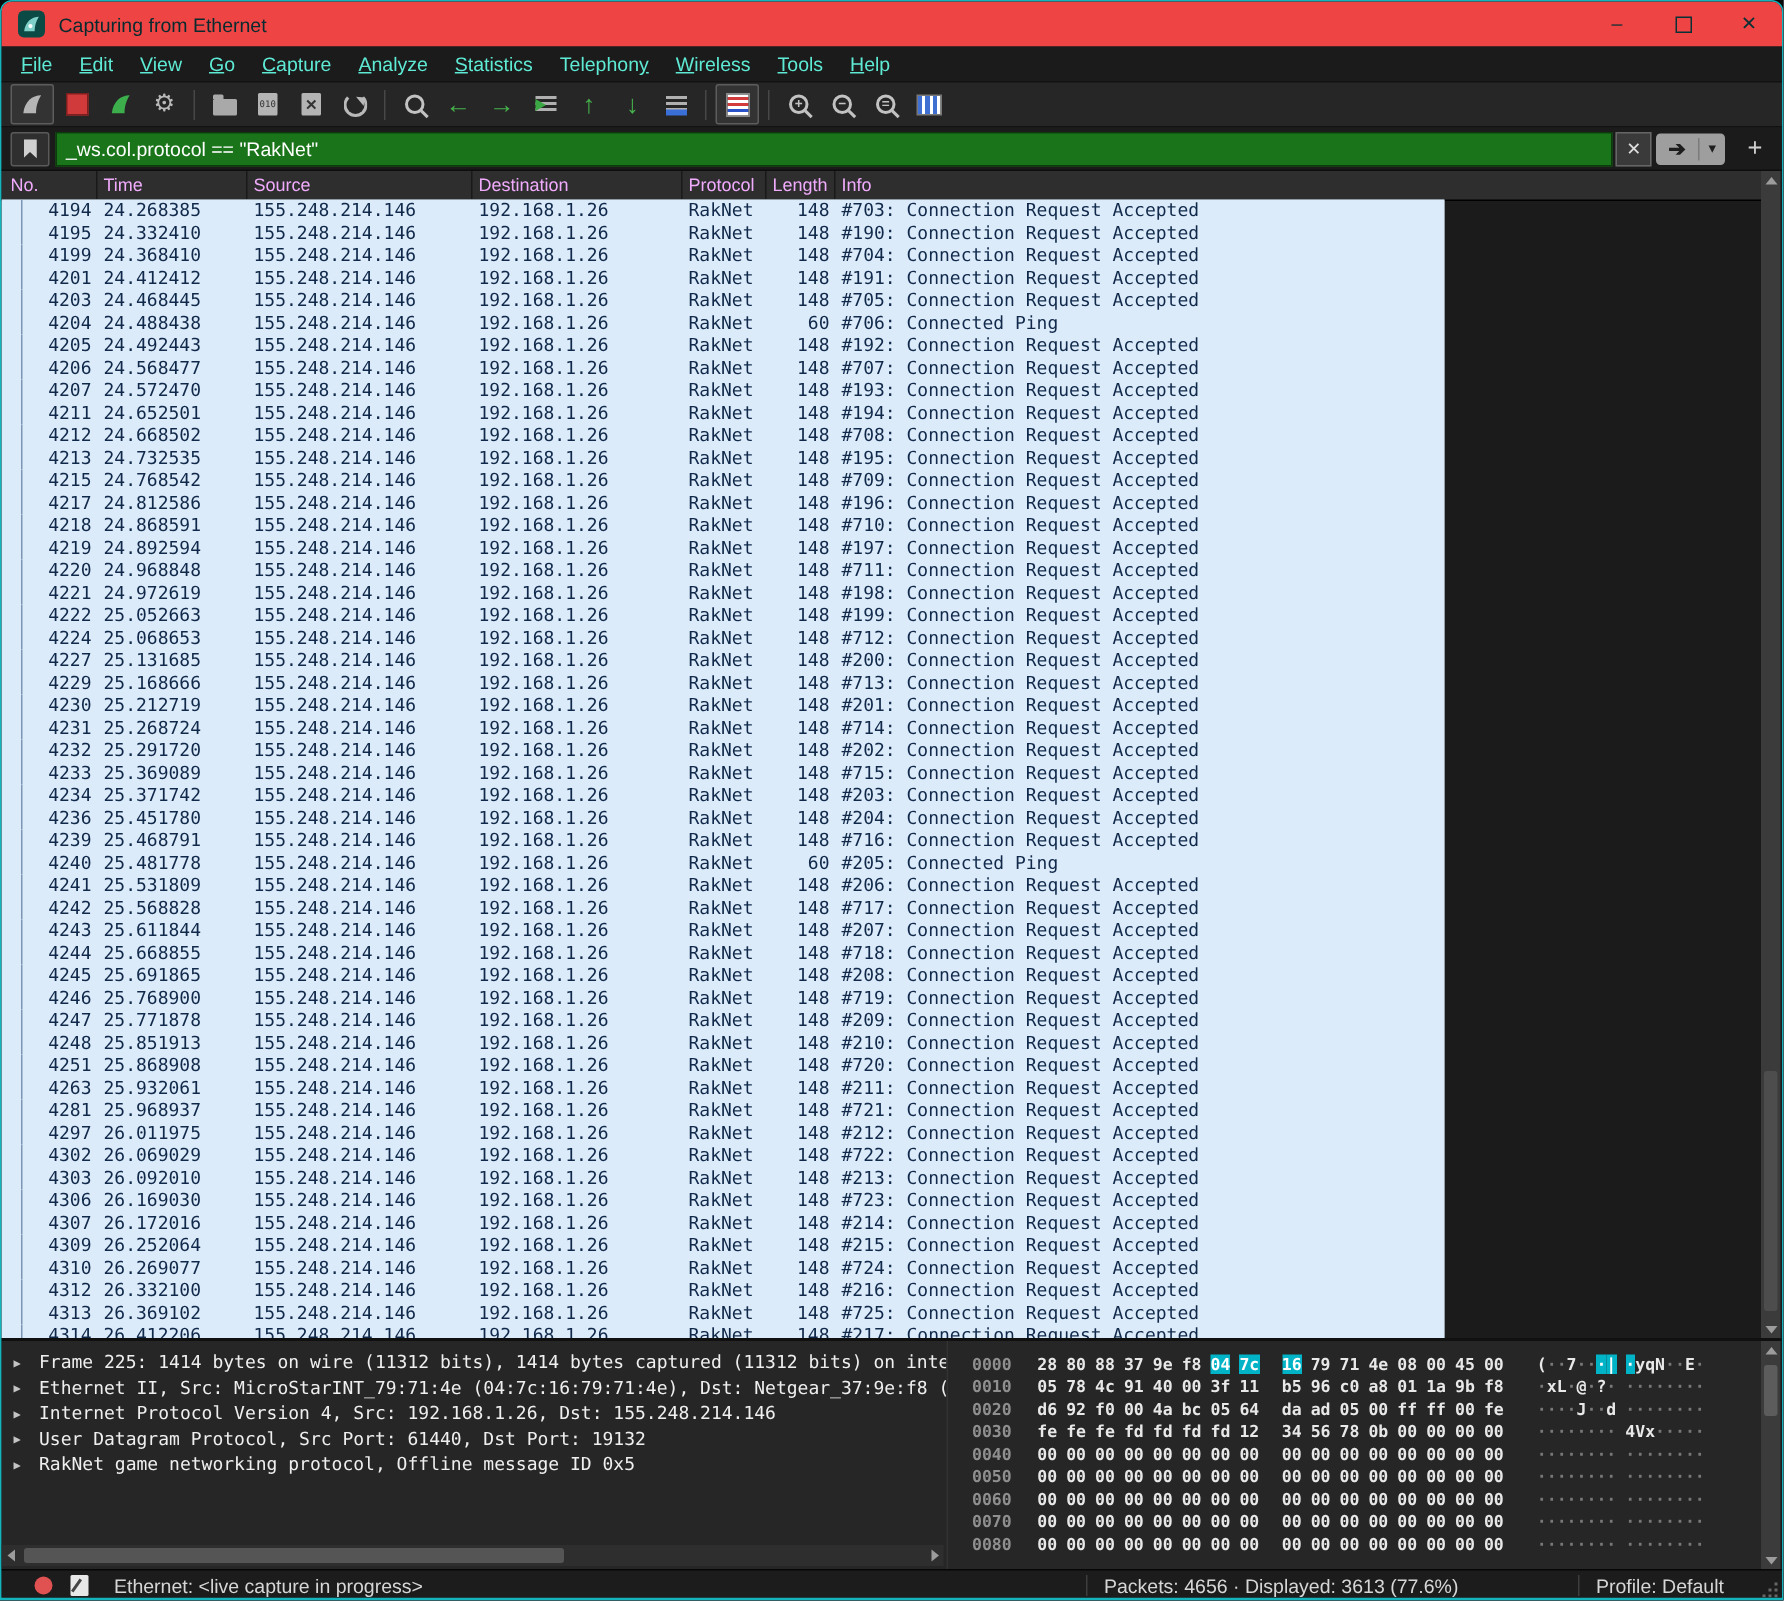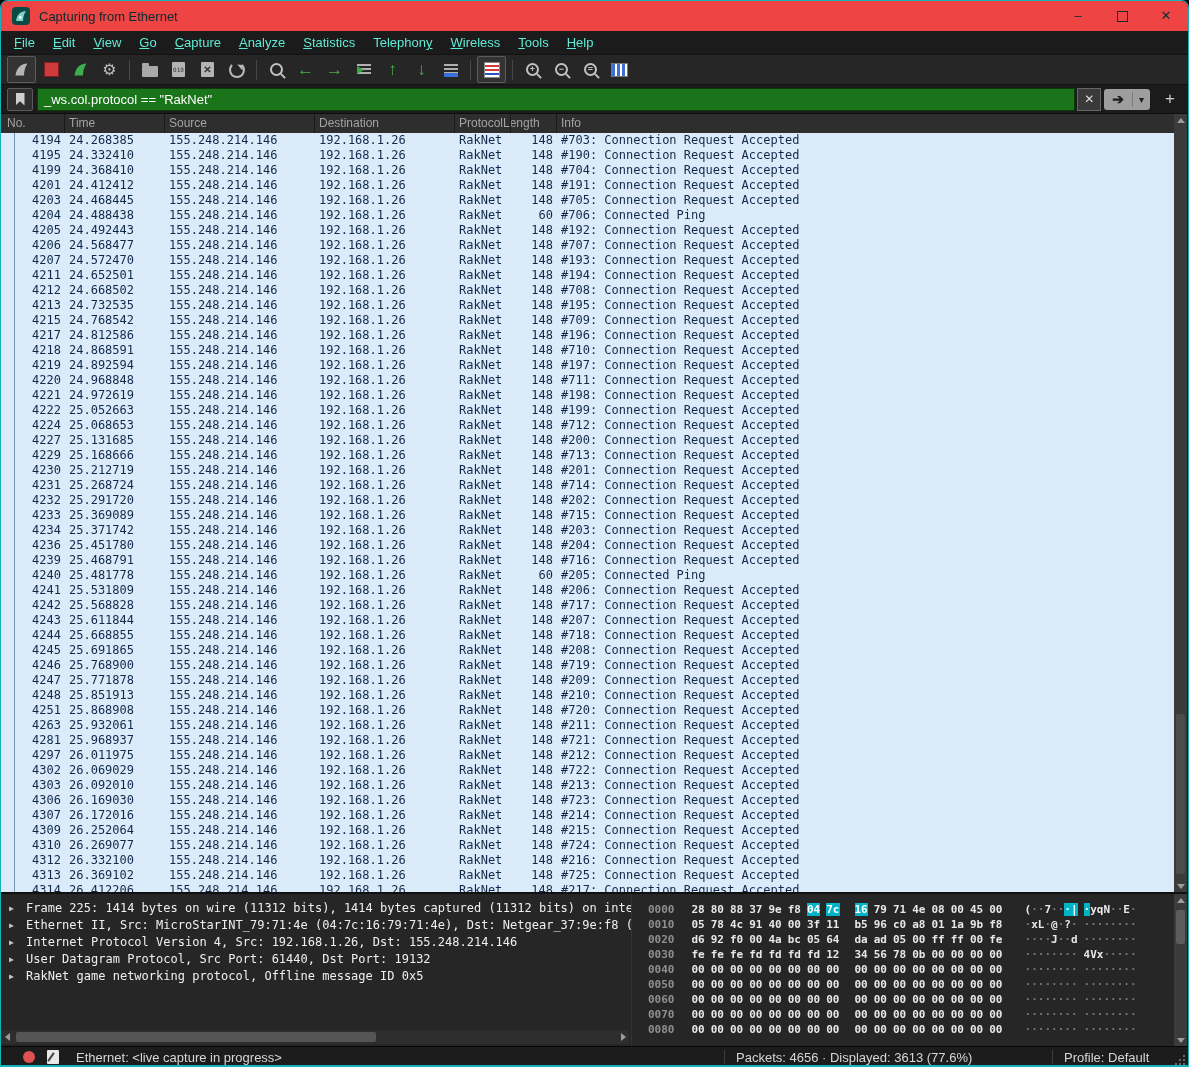--- a/index.html
+++ b/index.html
@@ -71,24 +71,24 @@
     color:#fff;font-size:13px;padding:0 6px;white-space:nowrap;overflow:hidden;}
   .filter-clear{width:22px;height:21px;background:#3a3a3a;border:1px solid #666;display:flex;align-items:center;
     justify-content:center;color:#ddd;font-size:12px;margin-left:2px;flex:0 0 auto;}
   .apply-btn{height:21px;background:#9e9e9e;border-radius:3px;display:flex;align-items:center;margin-left:3px;flex:0 0 auto;}
   .apply-arrow{padding:0 8px;color:#1d1d1d;font-size:14px;font-weight:bold;}
   .apply-caret{padding:0 6px;color:#1d1d1d;font-size:10px;border-left:1px solid #7b7b7b;height:15px;line-height:15px;}
   .add-filter-btn{width:24px;height:21px;display:flex;align-items:center;justify-content:center;color:#cfcfcf;
     font-size:17px;margin-left:8px;flex:0 0 auto;}
   
   .list-header{position:absolute;left:0;top:113px;width:1173px;height:19px;background:#2e2e2e;
-    border-bottom:1px solid #000;font-size:12px;color:#a3a3a3;}
+    border-bottom:1px solid #000;font-size:12px;color:#f0abfc;}
   .list-header span{position:absolute;top:2px;}
   .lh-sep{position:absolute;top:0;width:1px;height:19px;background:#191919;}
-  .packet-rows{position:absolute;left:0;top:132px;width:1173px;height:759px;overflow:hidden;background:#dcebfa;}
+  .packet-rows{position:absolute;left:0;top:132px;width:962px;height:759px;overflow:hidden;background:#dcebfa;}
   .prow{position:relative;height:15px;line-height:15px;background:#dcebfa;color:#10294a;
     font-family:"DejaVu Sans Mono",monospace;font-size:12px;}
   .prow span{position:absolute;top:0;white-space:pre;}
   .rtick{left:13px;width:1px;height:15px;background:#7d95b5;}
   .c-no{left:8px;width:52px;text-align:right;}
   .c-time{left:68px;}
   .c-src{left:168px;}
   .c-dst{left:318px;}
   .c-proto{left:458px;}
   .c-len{left:505px;width:47px;text-align:right;}
@@ -265,21 +265,21 @@
     </span>
     <span class="add-filter-btn">+</span>
   </div>
 
   <div class="list-header">
     <span style="left:6px">No.</span>
     <span style="left:68px">Time</span>
     <span style="left:168px">Source</span>
     <span style="left:318px">Destination</span>
     <span style="left:458px">Protocol</span>
-    <span style="left:502px">Length</span>
+    <span style="left:514px">Length</span>
     <span style="left:560px">Info</span>
     <i class="lh-sep" style="left:63px"></i>
     <i class="lh-sep" style="left:163px"></i>
     <i class="lh-sep" style="left:313px"></i>
     <i class="lh-sep" style="left:453px"></i>
     <i class="lh-sep" style="left:509px"></i>
     <i class="lh-sep" style="left:555px"></i>
   </div>
 
   <div class="packet-rows" id="packet-rows">

